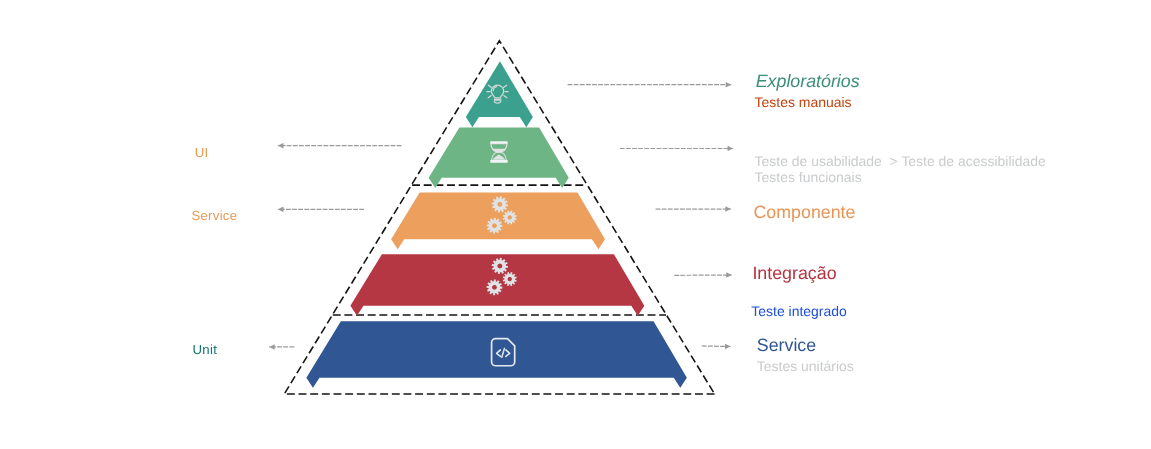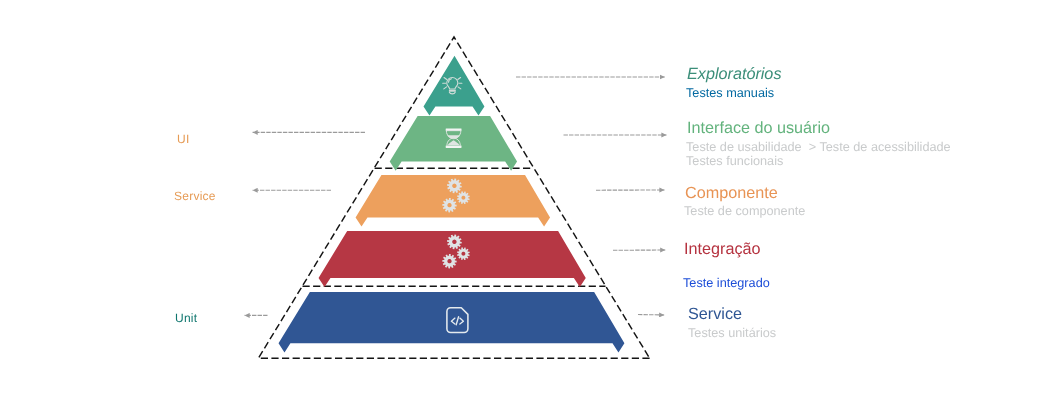--- a/index.html
+++ b/index.html
@@ -104,27 +104,25 @@
       <line x1="613" y1="250.3" x2="665.3" y2="250" marker-end="url(#arrR)"></line>
       <line x1="638" y1="314.5" x2="664.2" y2="315" marker-end="url(#arrR)"></line>
     </g>
   </svg>
 
   <div class="side-label" style="left: 177px; top: 131px; color: rgb(230, 155, 85);">UI</div>
   <div class="side-label" style="left: 174px; top: 187.5px; color: rgb(230, 155, 85);">Service</div>
   <div class="side-label" style="left: 175px; top: 310px; color: #0f766e; text-align: right;">Unit</div>
 
   <div class="lvl-title" style="left: 687px; top: 66px; color: rgb(59, 142, 121); font-style: italic;">Exploratórios</div>
-  <div class="lvl-sub" style="left: 686px; top: 86.2px; color: #0369a1;">Testes manuais</div>
+  <div class="lvl-sub" style="left: 686px; top: 86.2px; color: #c2410c;">Testes manuais</div>
 
-  <div class="lvl-title" style="left: 687px; top: 120px; color: rgb(99, 179, 125);">Interface do usuário</div>
   <div class="lvl-sub" style="left: 686px; top: 139.8px; color: rgb(201, 203, 204);">Teste de usabilidade  &gt; Teste de acessibilidade</div>
   <div class="lvl-sub" style="left: 686px; top: 154.3px; color: rgb(201, 203, 204);">Testes funcionais</div>
 
   <div class="lvl-title" style="left: 685px; top: 184.6px; color: rgb(232, 148, 85); text-align: center;">Componente</div>
-  <div class="lvl-sub" style="left: 684px; top: 204px; color: rgb(201, 203, 204);">Teste de componente</div>
 
   <div class="lvl-title" style="left: 684px; top: 241.2px; color: rgb(181, 50, 63);">Integração</div>
   <div class="lvl-sub" style="left: 683px; top: 276px; color: #1d4ed8;">Teste integrado</div>
 
   <div class="lvl-title" style="left: 688px; top: 306px; color: rgb(46, 85, 147);">Service</div>
   <div class="lvl-sub" style="left: 688px; top: 325.8px; color: rgb(201, 203, 204);">Testes unitários</div>
 </div>
 
 </body></html>

